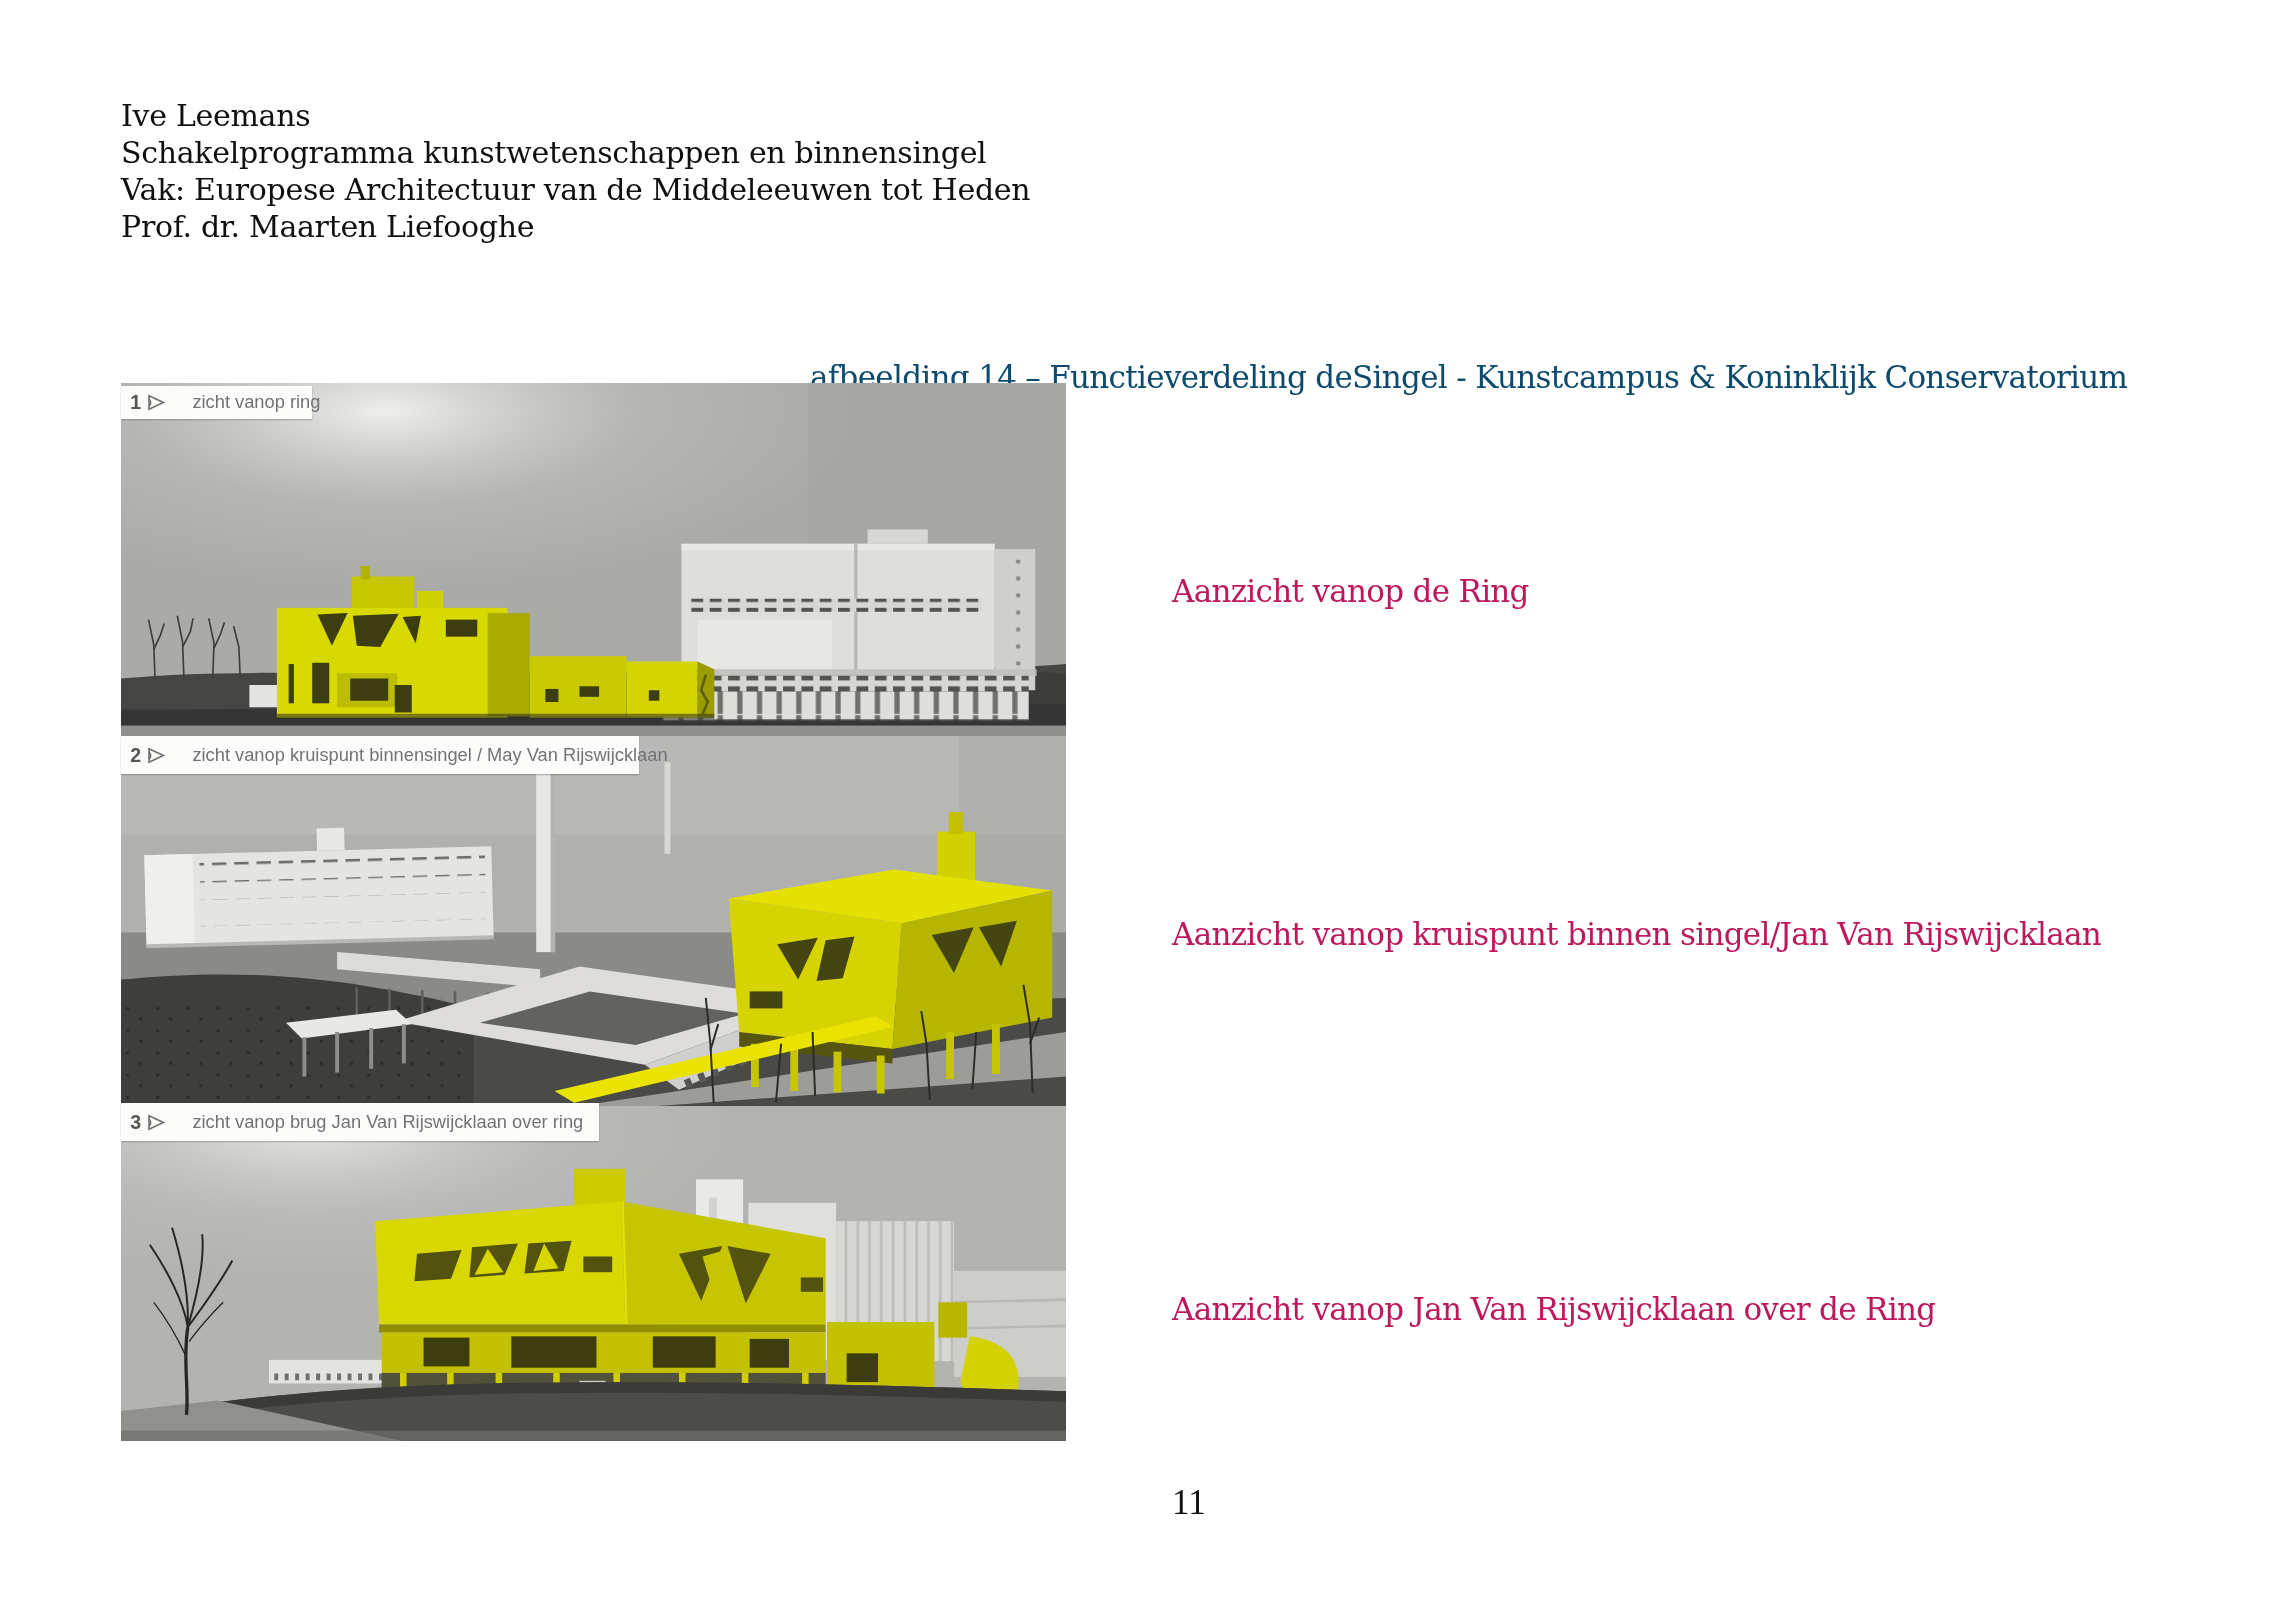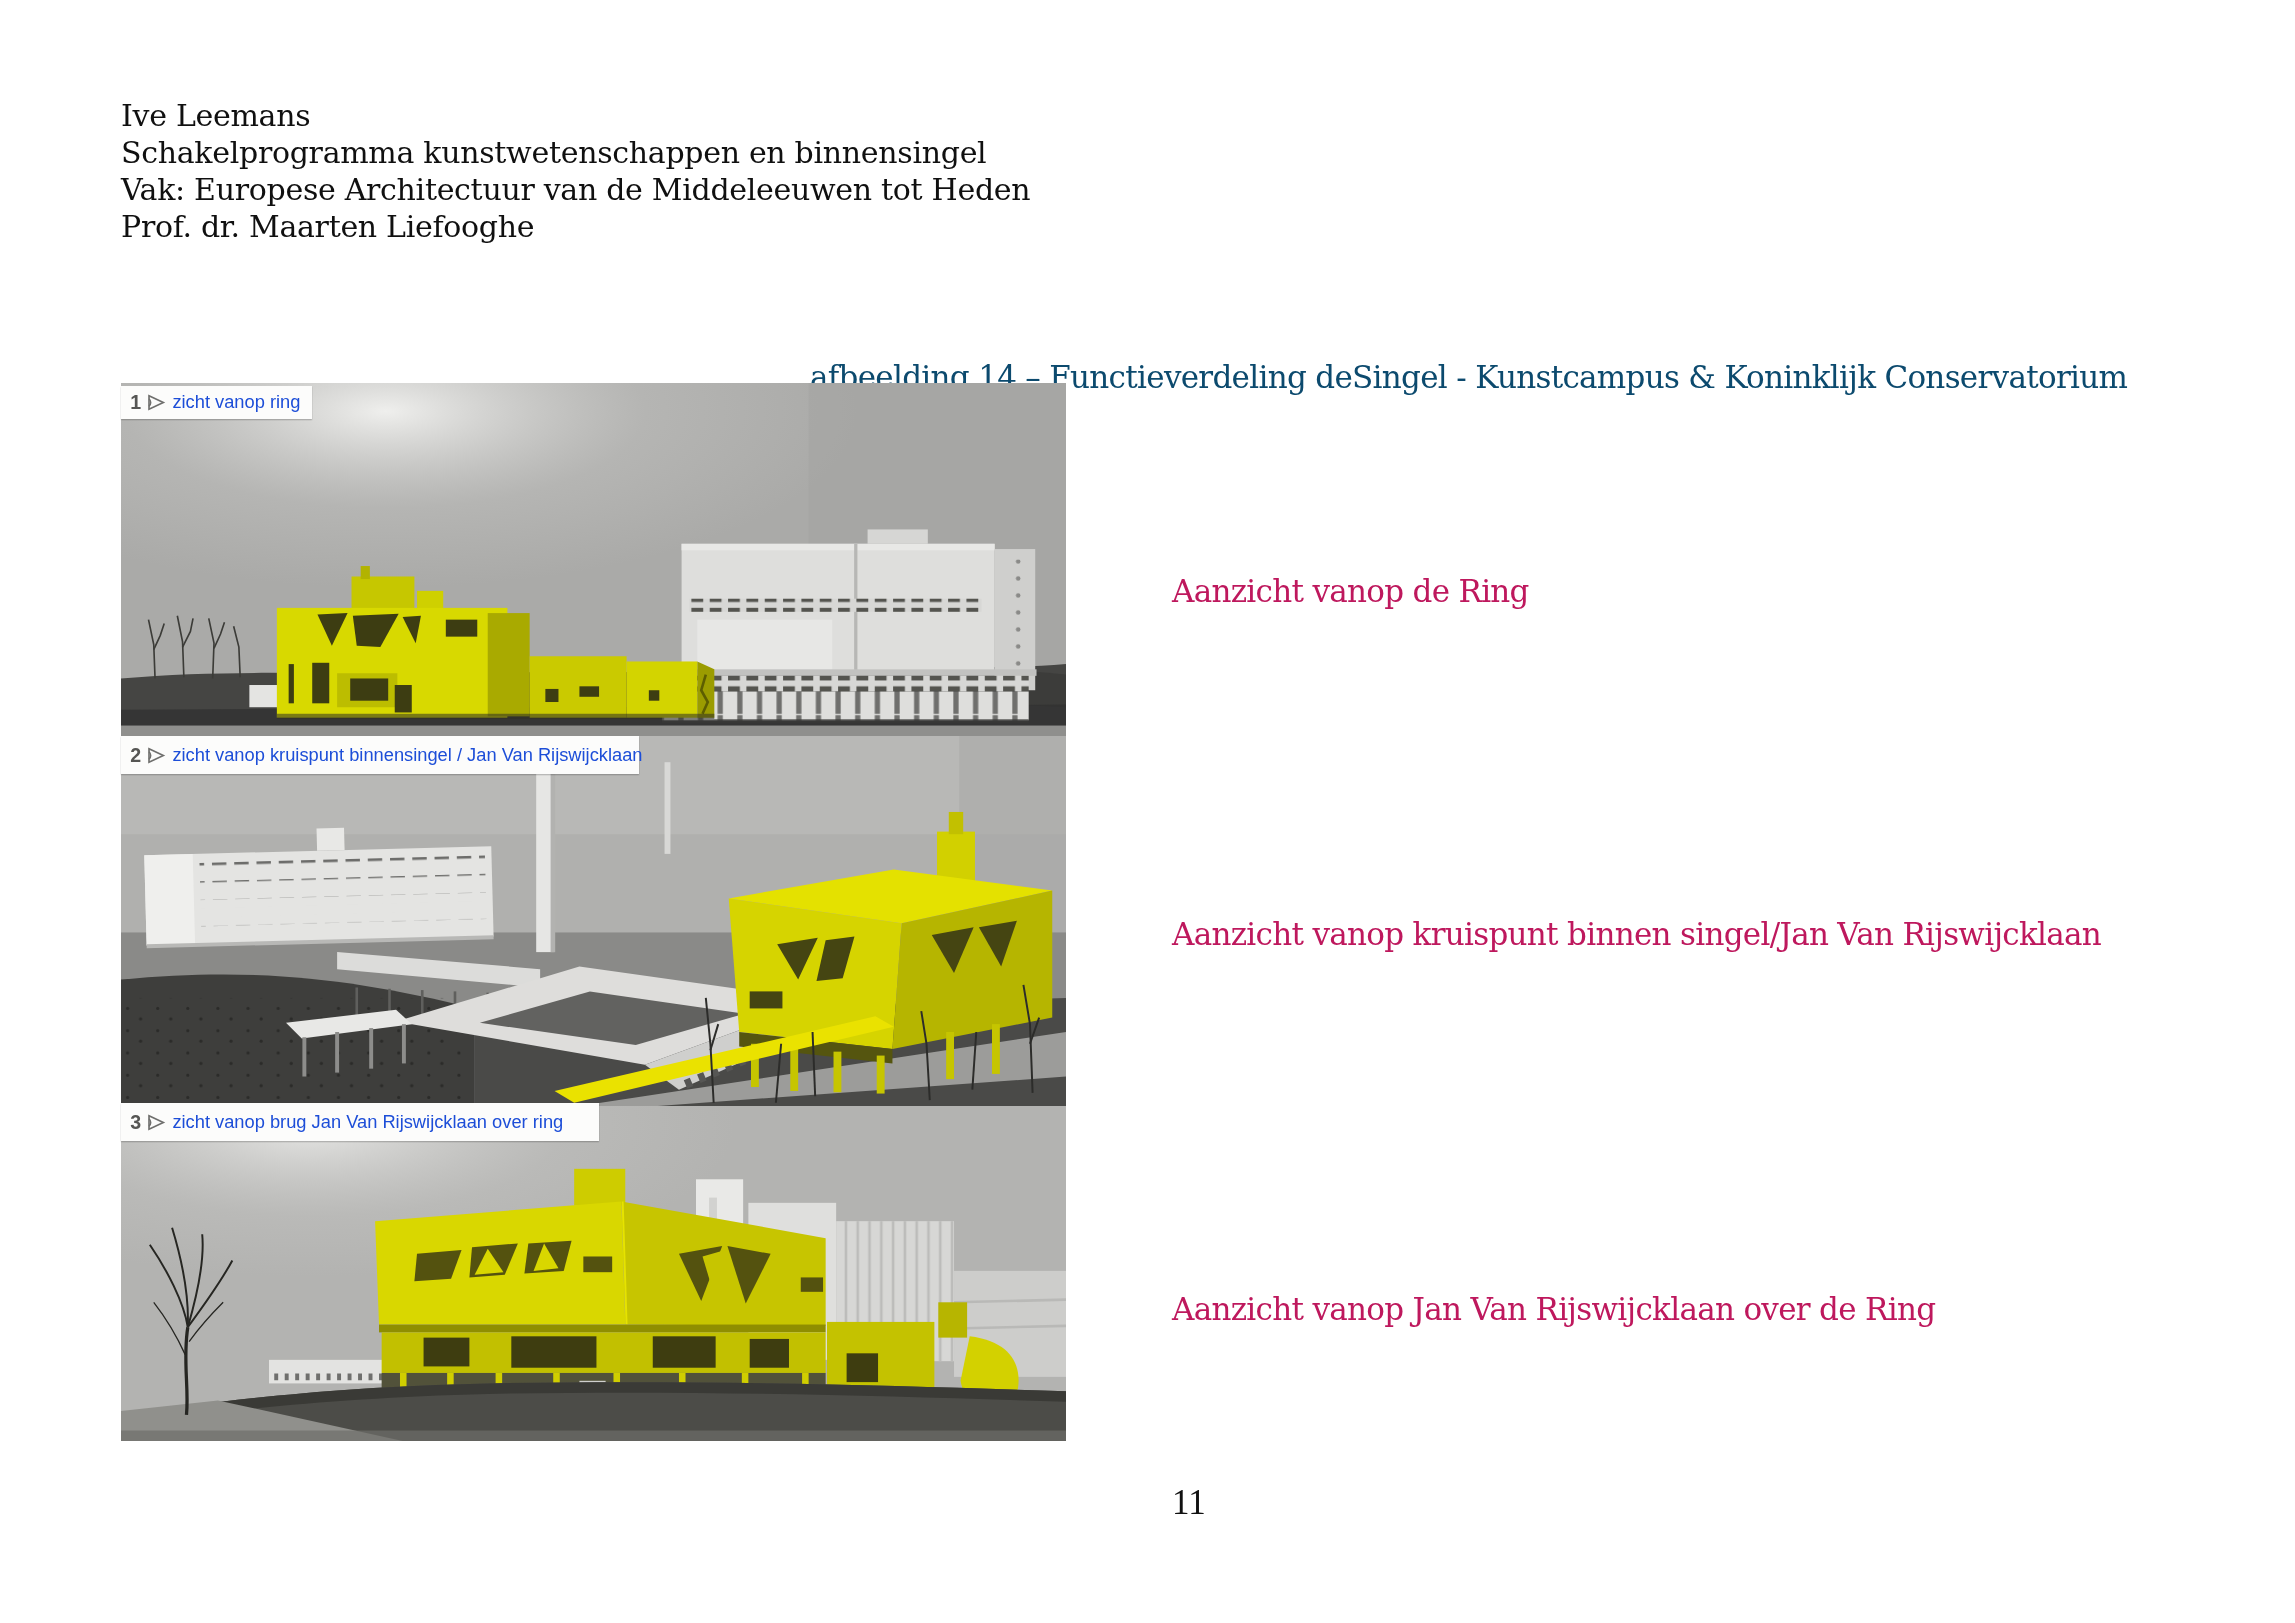--- a/index.html
+++ b/index.html
@@ -14,21 +14,21 @@
   .ph1{top:0;}
   .ph2{top:353px;}
   .ph3{top:723px;}
   .bar{position:absolute;left:0;background:#fcfcfb;display:flex;align-items:center;
        font-family:"Liberation Sans", sans-serif;box-shadow:0 0.7px 1.3px rgba(0,0,0,0.25);}
   .bar1{top:2.6px;width:191px;height:33px;}
   .bar2{top:353px;width:518px;height:38px;}
   .bar3{top:720px;width:478px;height:38px;}
   .bar .num{font-weight:bold;color:#565654;font-size:19.6px;margin-left:9.2px;}
   .bar .cone{margin-left:5.2px;margin-right:6.5px;flex:0 0 auto;}
-  .bar .lbl{color:#1d4ed8;font-size:18.3px;white-space:nowrap;}
+  .bar .lbl{color:#737373;font-size:18.3px;white-space:nowrap;margin-left:20px;}
   .side-label{position:absolute;left:1172px;color:#be185d;font-size:31px;white-space:nowrap;
               letter-spacing:-0.7px;}
   .sl1{top:573px;}
   .sl2{top:916px;}
   .sl3{top:1291px;}
   .pagenum{position:absolute;left:1172px;top:1483px;color:#111111;font-size:35px;
            font-family:"Liberation Serif", serif;}
 </style>
 </head>
 <body>
@@ -305,21 +305,21 @@
         <path d="M4,6 C7,9 7,13 4,16" fill="none" stroke="#6f6f6d" stroke-width="2"></path>
       </svg>
       <span class="lbl">zicht vanop ring</span>
     </div>
     <div class="bar bar2">
       <span class="num">2</span>
       <svg class="cone" width="19.6" height="17" viewBox="0 0 26 22">
         <path d="M4,2 L23,11 L4,20 Z" fill="none" stroke="#6f6f6d" stroke-width="2.2"></path>
         <path d="M4,6 C7,9 7,13 4,16" fill="none" stroke="#6f6f6d" stroke-width="2"></path>
       </svg>
-      <span class="lbl">zicht vanop kruispunt binnensingel / Jan Van Rijswijcklaan</span>
+      <span class="lbl">zicht vanop kruispunt binnensingel / May Van Rijswijcklaan</span>
     </div>
     <div class="bar bar3">
       <span class="num">3</span>
       <svg class="cone" width="19.6" height="17" viewBox="0 0 26 22">
         <path d="M4,2 L23,11 L4,20 Z" fill="none" stroke="#6f6f6d" stroke-width="2.2"></path>
         <path d="M4,6 C7,9 7,13 4,16" fill="none" stroke="#6f6f6d" stroke-width="2"></path>
       </svg>
       <span class="lbl">zicht vanop brug Jan Van Rijswijcklaan over ring</span>
     </div>
   </div>

